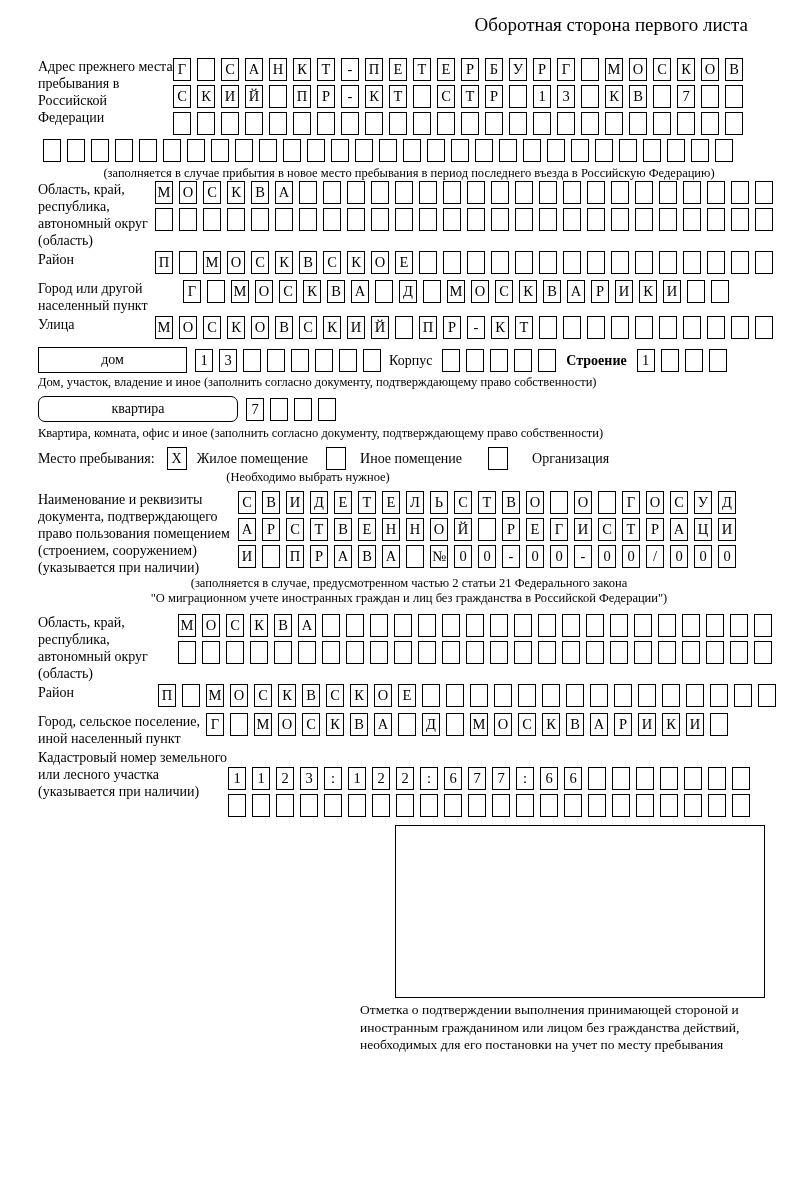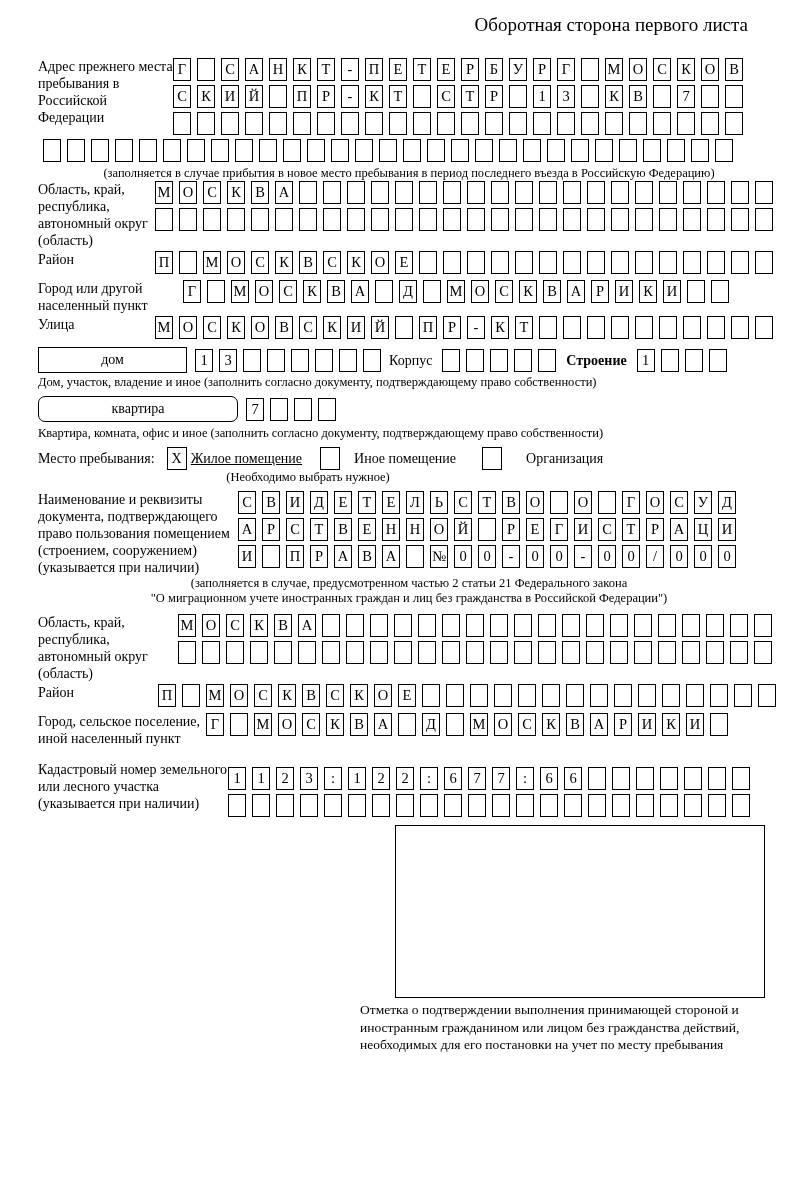--- a/index.html
+++ b/index.html
@@ -363,21 +363,21 @@
         <span class="cell"></span>
         <span class="cell"></span>
         <span class="cell"></span>
       </div>
   </div>
   <div class="caption-left mt4">Квартира, комната, офис и иное (заполнить согласно документу, подтверждающему право собственности)</div>
 
   <div class="row mt6">
     <div class="opt-label">Место пребывания:</div>
     <span class="checkbox" style="margin-left:12px;">X</span>
-    <div class="opt-label" style="margin-left:4px;text-decoration:underline;">Жилое помещение</div>
+    <div class="opt-label" style="margin-left:10px;">Жилое помещение</div>
     <span class="checkbox" style="margin-left:18px;"></span>
     <div class="opt-label" style="margin-left:14px;">Иное помещение</div>
     <span class="checkbox" style="margin-left:26px;"></span>
     <div class="opt-label" style="margin-left:24px;">Организация</div>
   </div>
   <div class="caption" style="width:420px; margin-left:60px;">(Необходимо выбрать нужное)</div>
 
   <div class="row mt6">
     <div class="label" style="width:200px;">Наименование и реквизиты документа, подтверждающего право пользования помещением (строением, сооружением) (указывается при наличии)</div>
     <div>
@@ -570,21 +570,21 @@
         <span class="cell">А</span>
         <span class="cell">Р</span>
         <span class="cell">И</span>
         <span class="cell">К</span>
         <span class="cell">И</span>
         <span class="cell"></span>
       </div>
   </div>
 
   <div class="row mt2">
-    <div class="label" style="width:190px;margin-top:12px;">Кадастровый номер земельного или лесного участка (указывается при наличии)</div>
+    <div class="label" style="width:190px;">Кадастровый номер земельного или лесного участка (указывается при наличии)</div>
     <div style="padding-top:18px;">
       <div class="cells cellrow">
           <span class="cell">1</span>
           <span class="cell">1</span>
           <span class="cell">2</span>
           <span class="cell">3</span>
           <span class="cell">:</span>
           <span class="cell">1</span>
           <span class="cell">2</span>
           <span class="cell">2</span>

